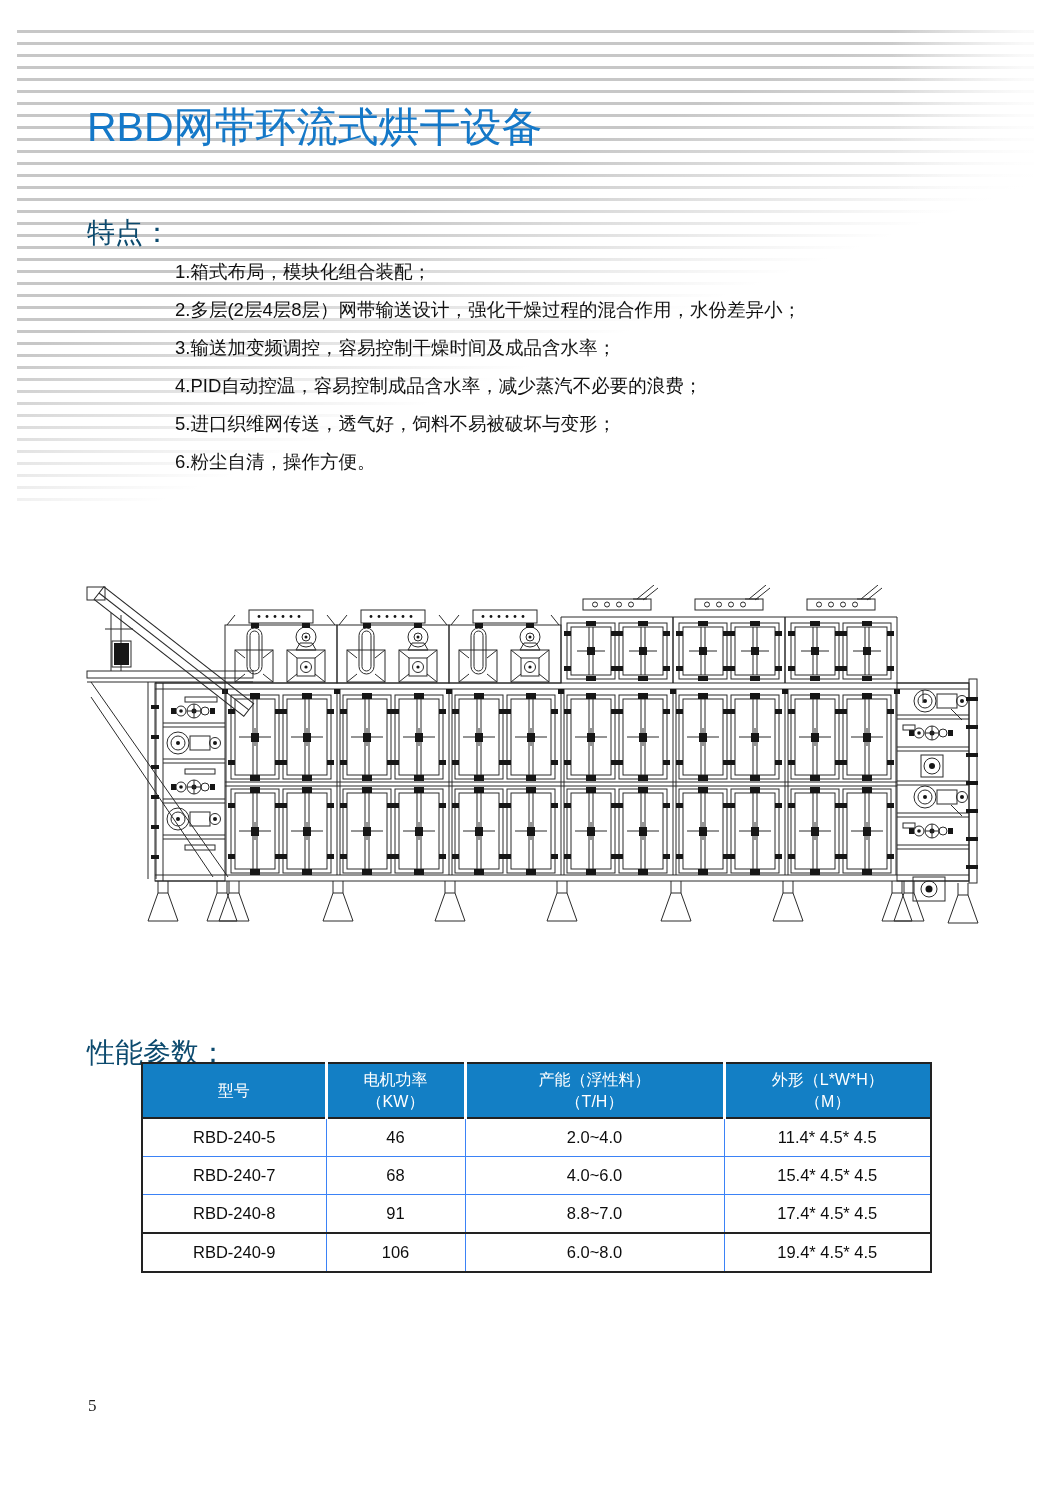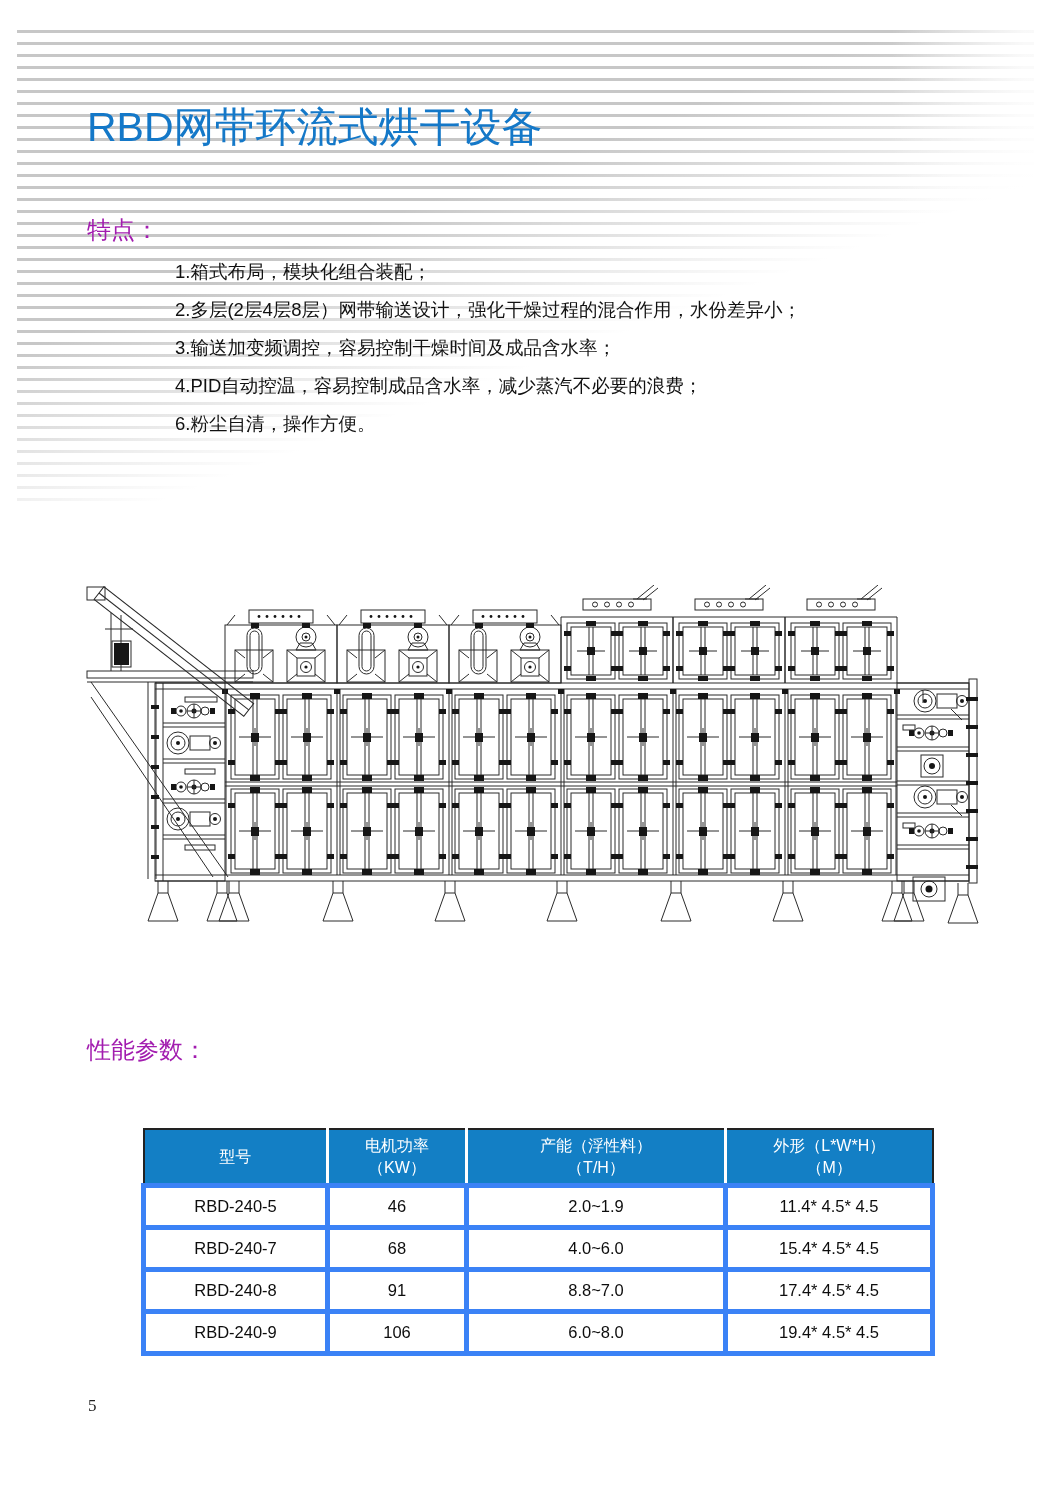--- a/index.html
+++ b/index.html
@@ -13,69 +13,70 @@
     position:absolute; left:17px; top:30px; width:1017px; height:474px;
     background-image:
       linear-gradient(90deg, rgba(255,255,255,0) 86%, rgba(255,255,255,0.85) 99%),
       linear-gradient(160deg, rgba(255,255,255,0) 38%, #ffffff 62%),
       repeating-linear-gradient(to bottom, #c7c7c7 0px, #c7c7c7 3px, rgba(255,255,255,0) 3px, rgba(255,255,255,0) 12px);
   }
   .doc-title {
     position:absolute; left:87px; top:100px;
     font-size:41px; font-weight:500; color:#1478c8; white-space:nowrap;
   }
-  .section-heading { position:absolute; font-size:24px; font-weight:500; color:#a21caf; white-space:nowrap; }
+  .section-heading { position:absolute; font-size:28px; font-weight:500; color:#0c4a6e; white-space:nowrap; }
   .h-features { left:87px; top:214px; }
   .h-specs   { left:87px; top:1034px; }
   .feature-list {
     position:absolute; left:127px; top:253px; margin:0; padding:0; list-style:none;
   }
   .feature-list li { height:38px; line-height:38px; font-size:18.5px; color:#111; white-space:nowrap;margin-left:48px; }
 
   
   .drawing { position:absolute; left:85px; top:585px; width:900px; height:355px; }
   .drawing line, .drawing rect, .drawing circle, .drawing polygon, .drawing path
     { fill:none; stroke:#2b2b2b; stroke-width:1; }
   .drawing .f { fill:#161616; stroke:none; }
 
   
   .spec-table {
-    position:absolute; left:141px; top:1128px;
+    position:absolute; left:141px; top:1062px;
     border-collapse:collapse; table-layout:fixed;
     border:2px solid #222;
   }
   .spec-table col.c1{width:184px}.spec-table col.c2{width:139px}
   .spec-table col.c3{width:259px}.spec-table col.c4{width:207px}
   .spec-table th {
     background:#137fc5; color:#fff; font-weight:400; font-size:16px;
     line-height:1.35; padding:5px 0; border-left:3px solid #fff;
     border-bottom:2px solid #222; text-align:center;
   }
   .spec-table th:first-child { border-left:none; vertical-align:middle; }
   .spec-table td {
-    border:5px solid #3b82f6; height:29px; text-align:center;
+    border:1px solid #3b82f6; height:29px; text-align:center;
     font-size:16.5px; color:#0d0d0d; padding:4px;margin-left:16px;
   }
   .spec-table tbody tr:nth-child(3) td { border-bottom:2.5px solid #222; }
   .page-number { position:absolute; left:88px; top:1396px; font-family:"Liberation Serif", serif; font-size:17px; color:#222; }
 </style>
 </head>
 <body>
 
 <div class="page">
   <div class="stripes"></div>
 
   <div class="doc-title">RBD网带环流式烘干设备</div>
 
   <div class="section-heading h-features">特点：</div>
   <ul class="feature-list">
     <li>1.箱式布局，模块化组合装配；</li>
     <li>2.多层(2层4层8层）网带输送设计，强化干燥过程的混合作用，水份差异小；</li>
     <li>3.输送加变频调控，容易控制干燥时间及成品含水率；</li>
     <li>4.PID自动控温，容易控制成品含水率，减少蒸汽不必要的浪费；</li>
+    <li>5.进口织维网传送，透气好，饲料不易被破坏与变形；</li>
     <li>6.粉尘自清，操作方便。</li>
   </ul>
 
   <svg class="drawing" viewBox="0 0 900 355">
     <defs>
       <g id="door">
         <rect x="0" y="0" width="48" height="84"></rect>
           <rect x="4" y="4" width="40" height="76"></rect>
         <line x1="22" y1="4" x2="22" y2="80"></line>
           <line x1="26" y1="4" x2="26" y2="80"></line>
@@ -370,21 +371,21 @@
         <th>
           <div>外形（L*W*H）</div>
             <div>（M）</div>
           </th>
       </tr>
     </thead>
     <tbody>
       <tr>
         <td>RBD-240-5</td>
         <td>46</td>
-        <td>2.0~1.9</td>
+        <td>2.0~4.0</td>
         <td>11.4* 4.5* 4.5</td>
       </tr>
       <tr>
         <td>RBD-240-7</td>
         <td>68</td>
         <td>4.0~6.0</td>
         <td>15.4* 4.5* 4.5</td>
       </tr>
       <tr>
         <td>RBD-240-8</td>

